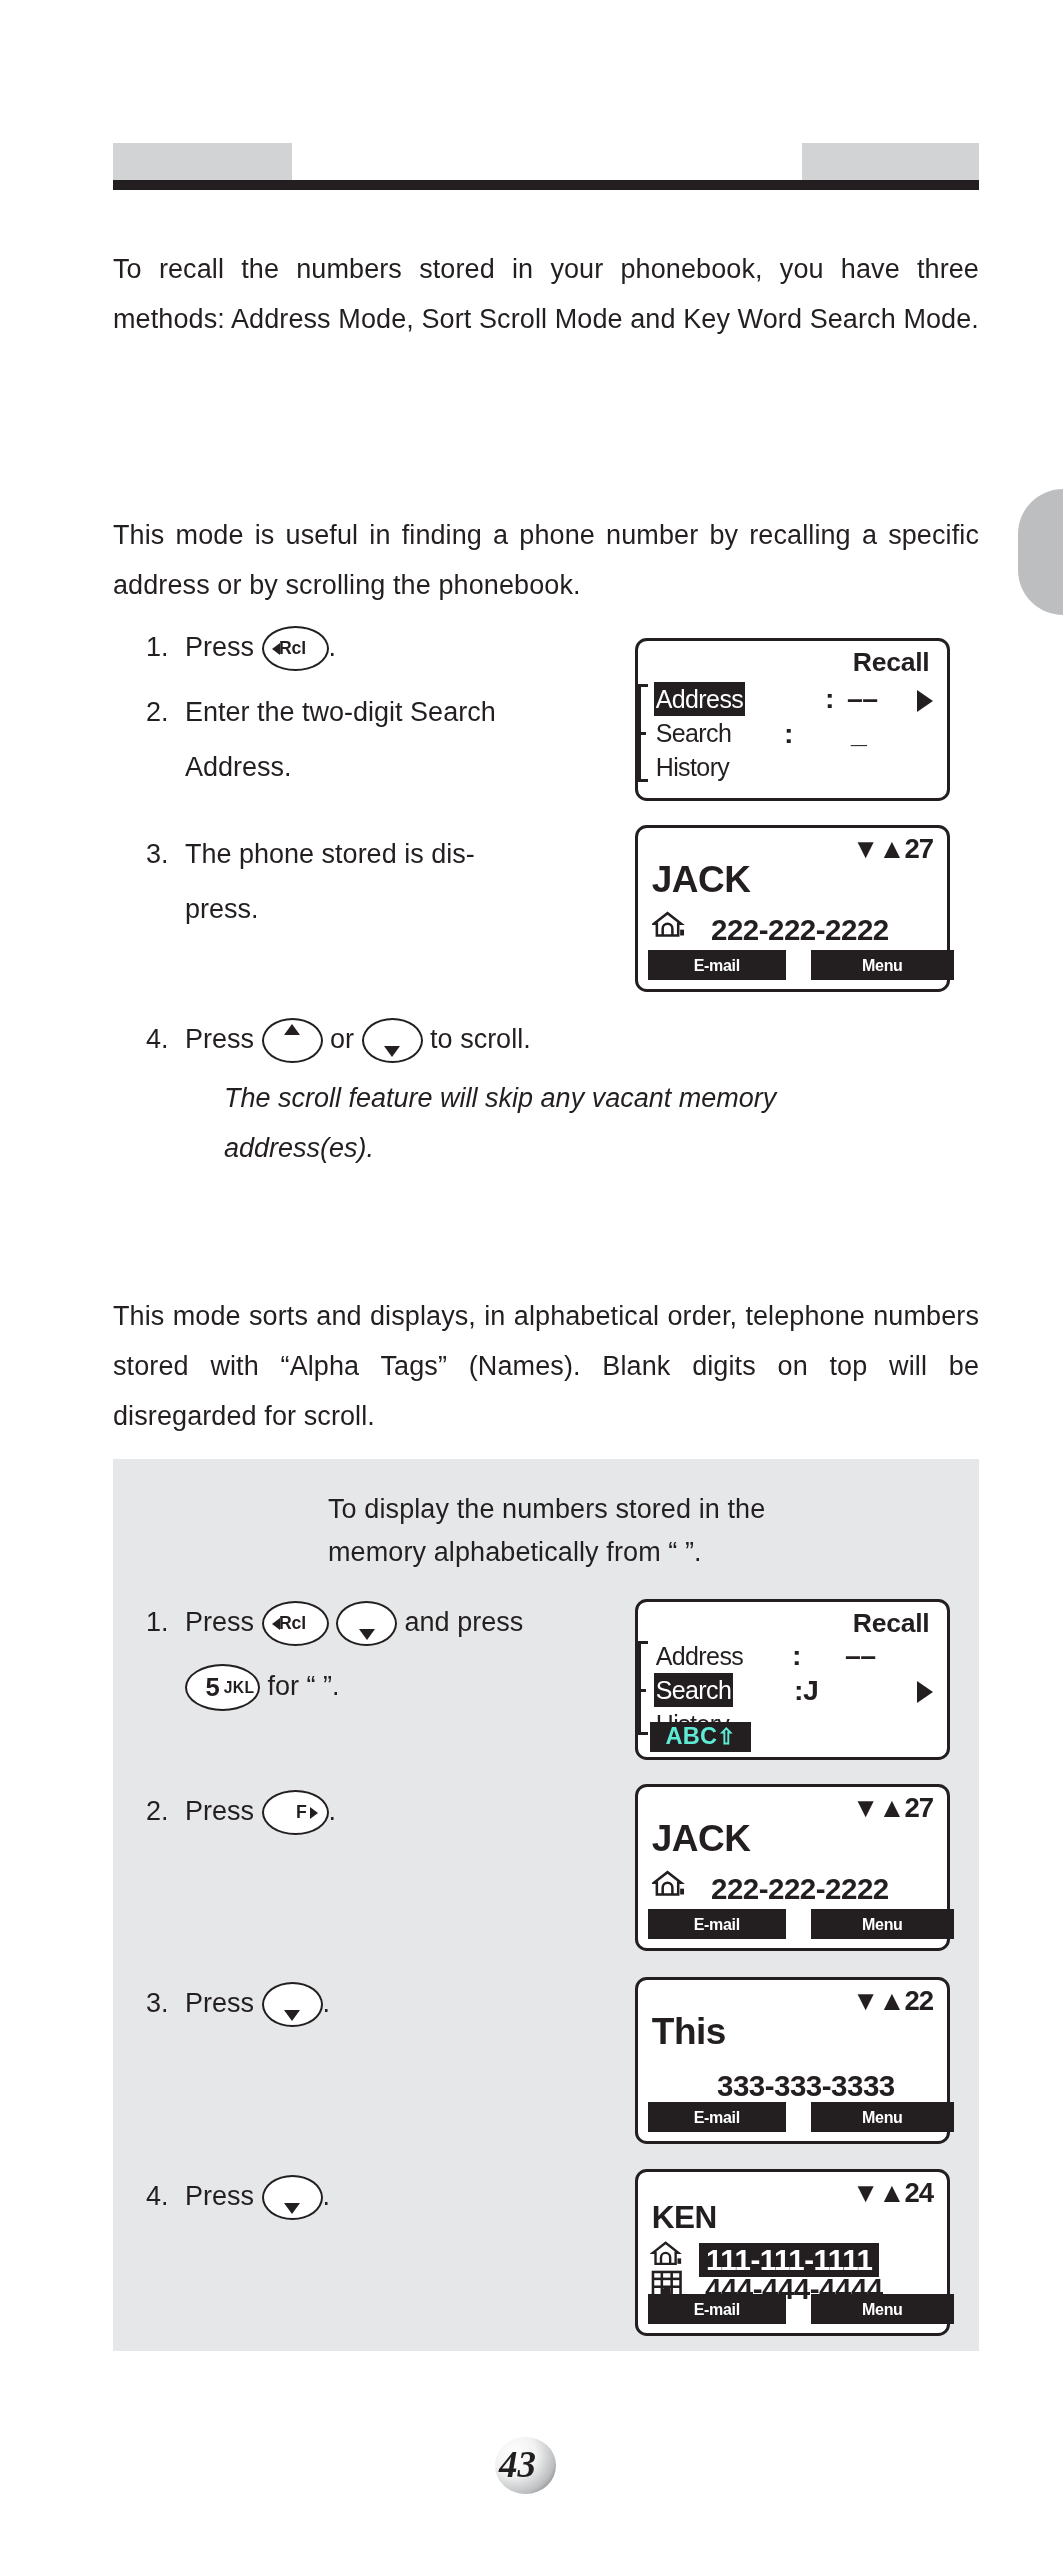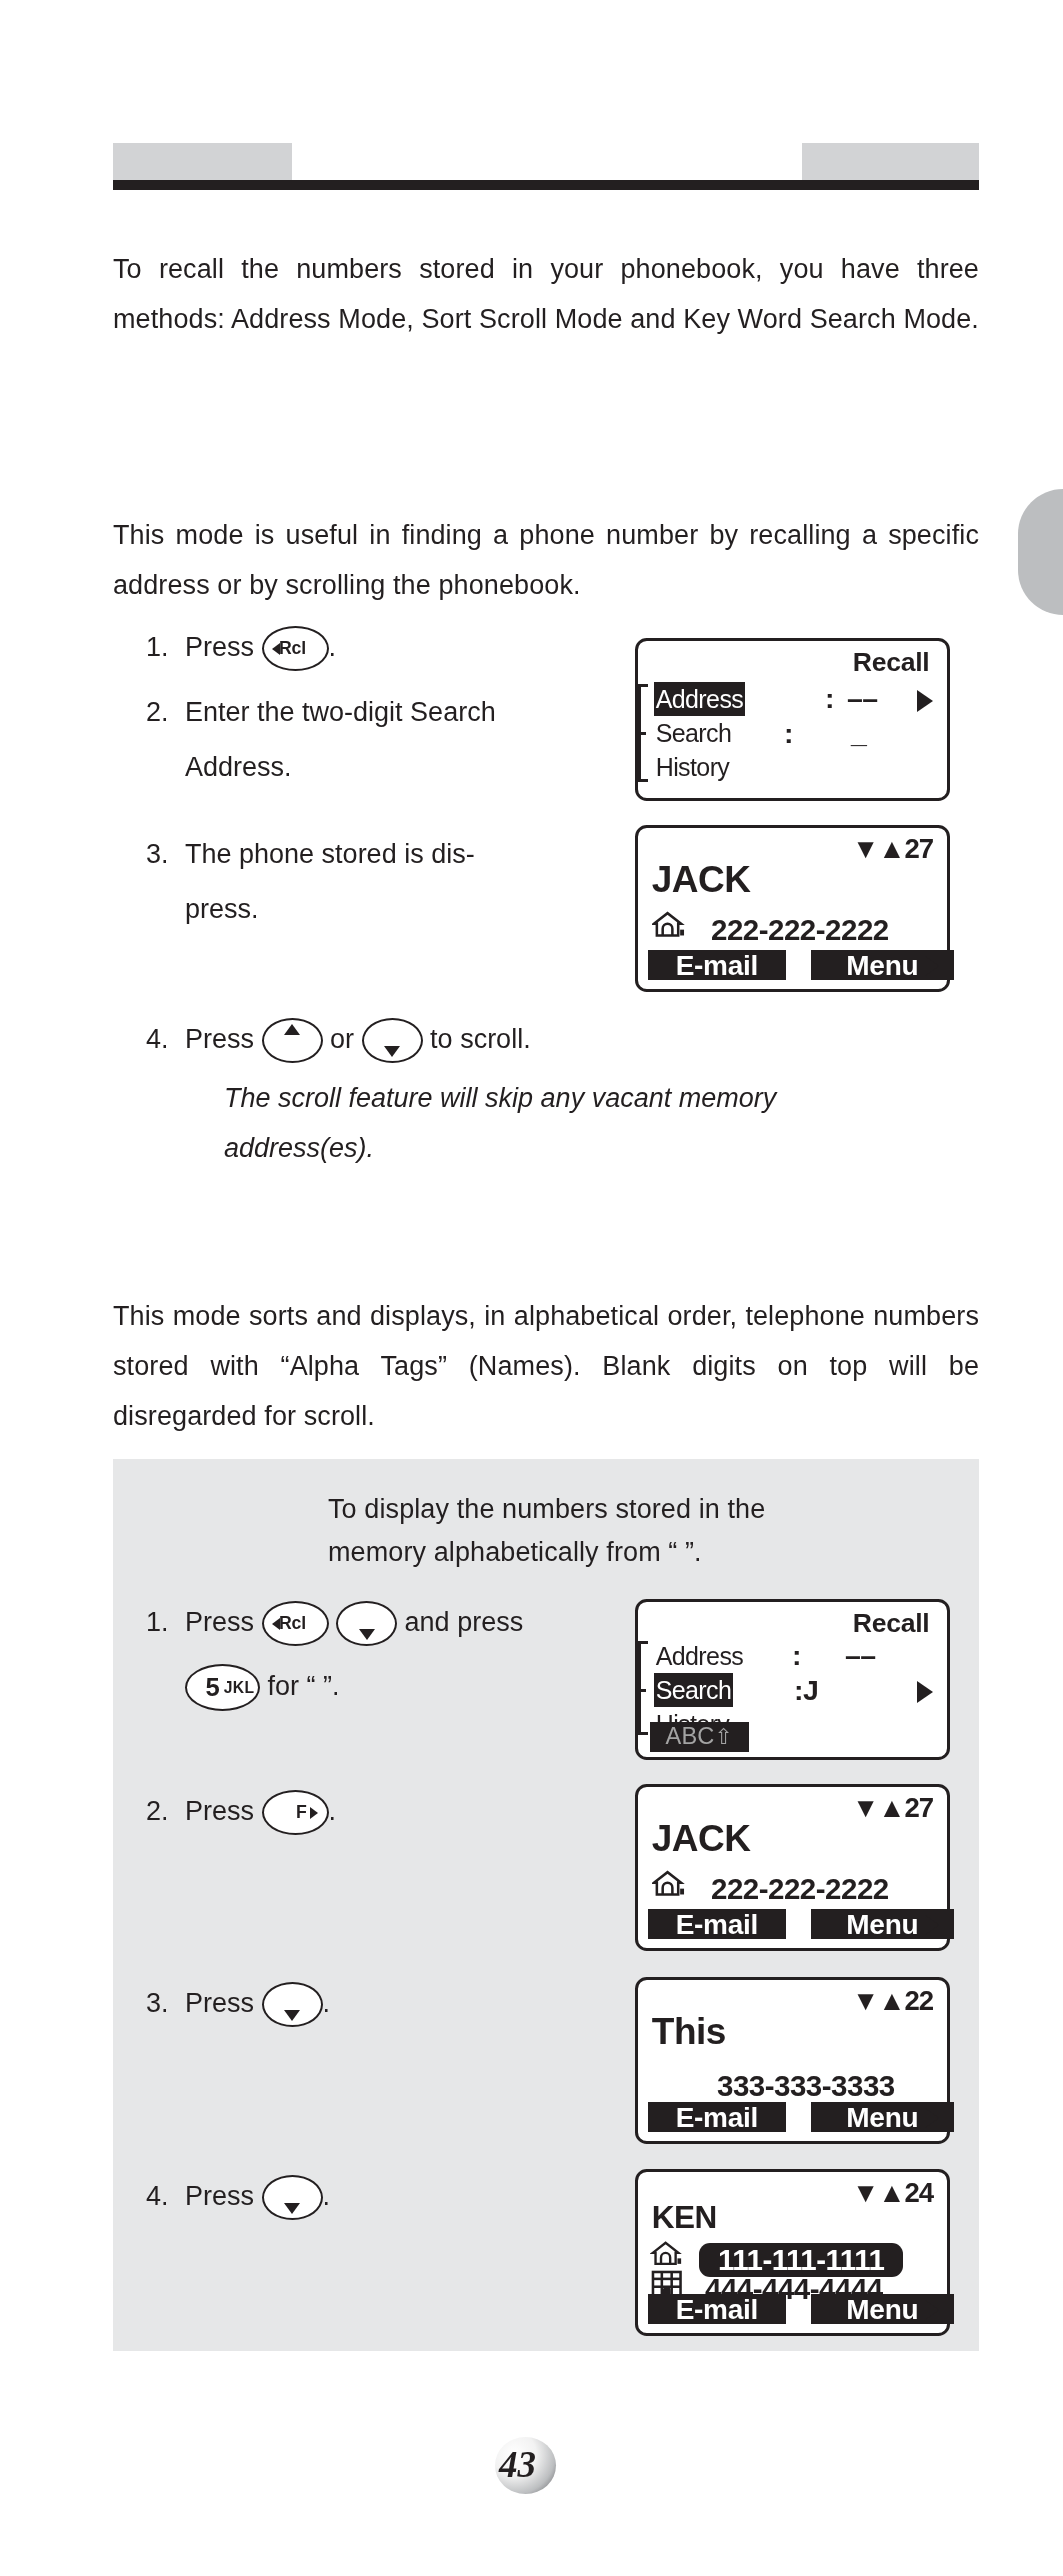--- a/index.html
+++ b/index.html
@@ -146,44 +146,44 @@
   }
   .colon-col { position:absolute; font-size:28.5px; font-weight:bold; letter-spacing:-0.5px; }
   .val-col   { position:absolute; font-size:28.5px; font-weight:bold; letter-spacing:-0.5px; }
   .arrow-right-glyph {
     position:absolute;
     width:0;height:0;border-top:11.8px solid transparent;border-bottom:11.8px solid transparent;
     border-left:16.7px solid #231f20;
   }
   .abc-bar {
     position:absolute; left:11.8px; bottom:4.9px;
-    background:#231f20; color:#a3a3a3;
-    font-size:23.6px; font-weight:normal;
+    background:#231f20; color:#5eead4;
+    font-size:23.6px; font-weight:bold;
     padding:1px 15.7px 2px 15.7px; letter-spacing:0.2px;
   }
   .abc-bar .shift { display:inline-block; font-size:21.7px; }
 
   .lcd-idx {
     position:absolute; right:13.8px; top:4.9px;
     font-size:27.6px; font-weight:bold; letter-spacing:-1px;
   }
   .lcd-name {
     position:absolute; left:13.8px; top:33px;
     font-size:37px; font-weight:bold; letter-spacing:-0.5px; line-height:1;
   }
   .lcd-number {
     position:absolute;
     font-size:29.5px; font-weight:bold; letter-spacing:-0.5px; line-height:1;
   }
-  .lcd-number.inv { background:#231f20; color:#ffffff; padding:2px 19px;border-radius:11px; }
+  .lcd-number.inv { background:#231f20; color:#ffffff; padding:2px 7px; }
   .softkeys { position:absolute; left:9.8px; bottom:5.9px; width:calc(100% - 19.7px); height:33px; }
   .softkey {
     position:absolute; top:0; height:30px;
     background:#231f20; color:#ffffff;
-    font-size:28px; font-weight:bold; line-height:32px;
+    font-size:16px; font-weight:bold; line-height:32px;
     text-align:center; letter-spacing:-0.3px;
   }
   .softkey.left  { left:0;   width:138px; }
   .softkey.right { left:163px; width:143px; }
   .soft-arrow {
     position:absolute; right:-2px; top:5.9px;
     width:0;height:0;border-top:10.8px solid transparent;border-bottom:10.8px solid transparent;
     border-left:14.8px solid #231f20;
   }
 

